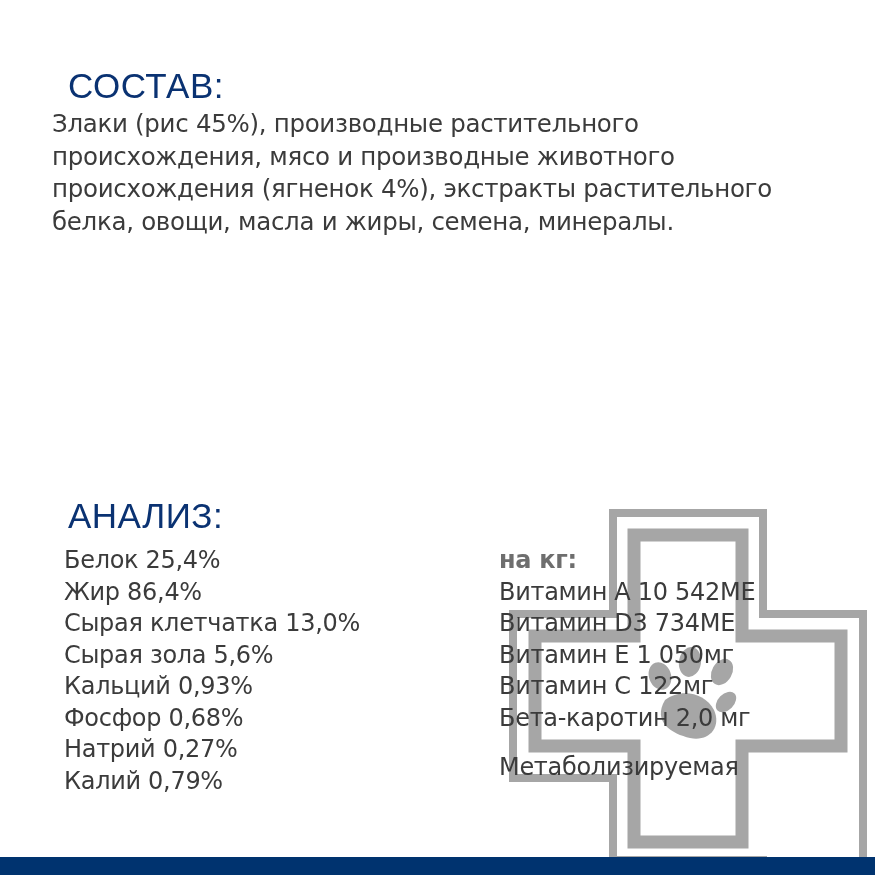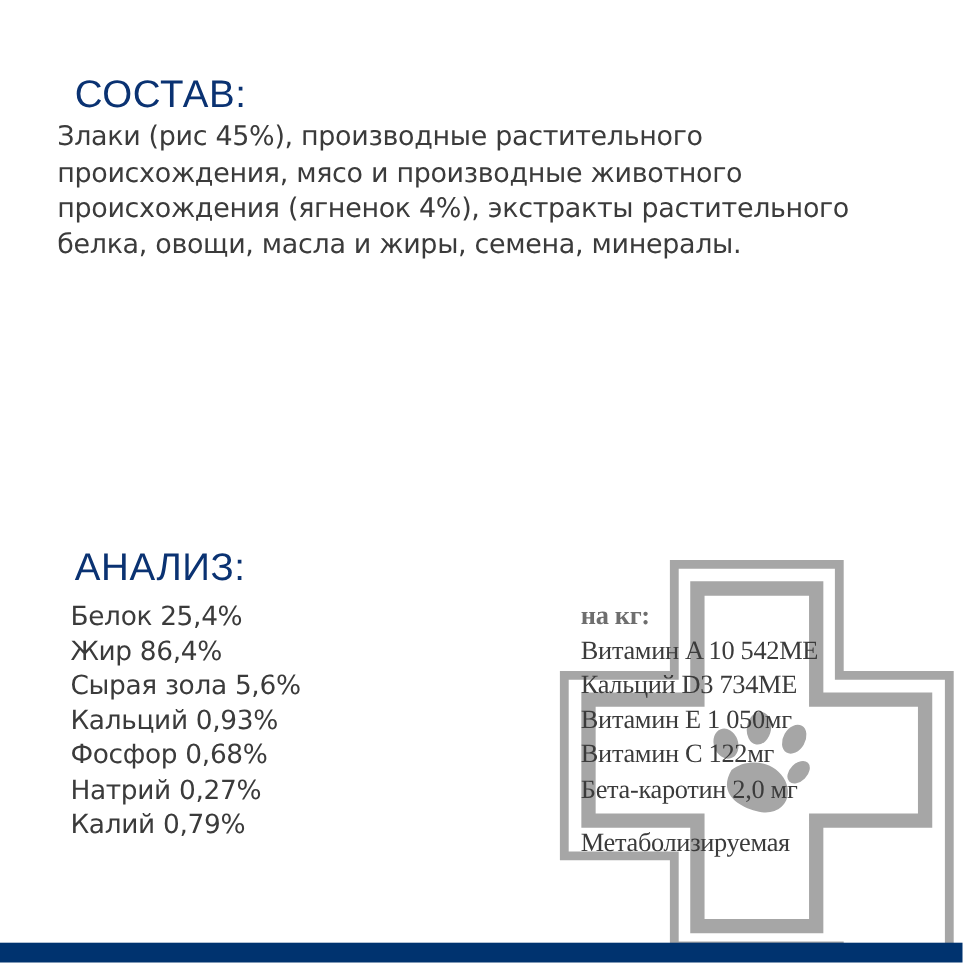--- a/index.html
+++ b/index.html
@@ -21,21 +21,21 @@
     position:absolute; left:52px; top:108px; width:800px;
     font-size:24.5px; line-height:32.5px; color:#3b3b3b;
     letter-spacing:-0.3px;
   }
   .cross { position:absolute; left:0; top:0; width:875px; height:875px; z-index:0; }
   .col {
     position:absolute; font-size:24px; line-height:31.5px; color:#3b3b3b;
     letter-spacing:-0.3px; z-index:2;
   }
   .col-left { left:64px; top:545px; }
-  .col-right { left:528px; top:545px;font-family:Liberation Serif, serif; }
+  .col-right { left:499px; top:545px; }
   .col div { white-space:nowrap; }
   .per-kg { font-weight:bold; color:#6e6e6e; }
   .energy { margin-top:18px; }
   .footer-band {
     position:absolute; left:0; top:857px; width:875px; height:18px;
     background:#00336f; z-index:1;
   }
 </style>
 </head>
 <body>
@@ -56,30 +56,31 @@
 </svg>
 
 <h1 id="h-sostav" class="heading">СОСТАВ:</h1>
 <div class="composition">Злаки (рис 45%), производные растительного происхождения, мясо и производные животного происхождения (ягненок 4%), экстракты растительного белка, овощи, масла и жиры, семена, минералы.</div>
 
 <h1 id="h-analiz" class="heading">АНАЛИЗ:</h1>
 
 <div class="col col-left">
   <div>Белок 25,4%</div>
   <div>Жир 86,4%</div>
+  <div>Сырая клетчатка 13,0%</div>
   <div>Сырая зола 5,6%</div>
   <div>Кальций 0,93%</div>
   <div>Фосфор 0,68%</div>
   <div>Натрий 0,27%</div>
   <div>Калий 0,79%</div>
 </div>
 
 <div class="col col-right">
   <div class="per-kg">на кг:</div>
   <div>Витамин A 10 542МЕ</div>
-  <div>Кальций D3 734МЕ</div>
+  <div>Витамин D3 734МЕ</div>
   <div>Витамин E 1 050мг</div>
   <div>Витамин C 122мг</div>
   <div>Бета-каротин 2,0 мг</div>
   <div class="energy">Метаболизируемая</div>
 </div>
 
 <div class="footer-band"></div>
 
 </body></html>

